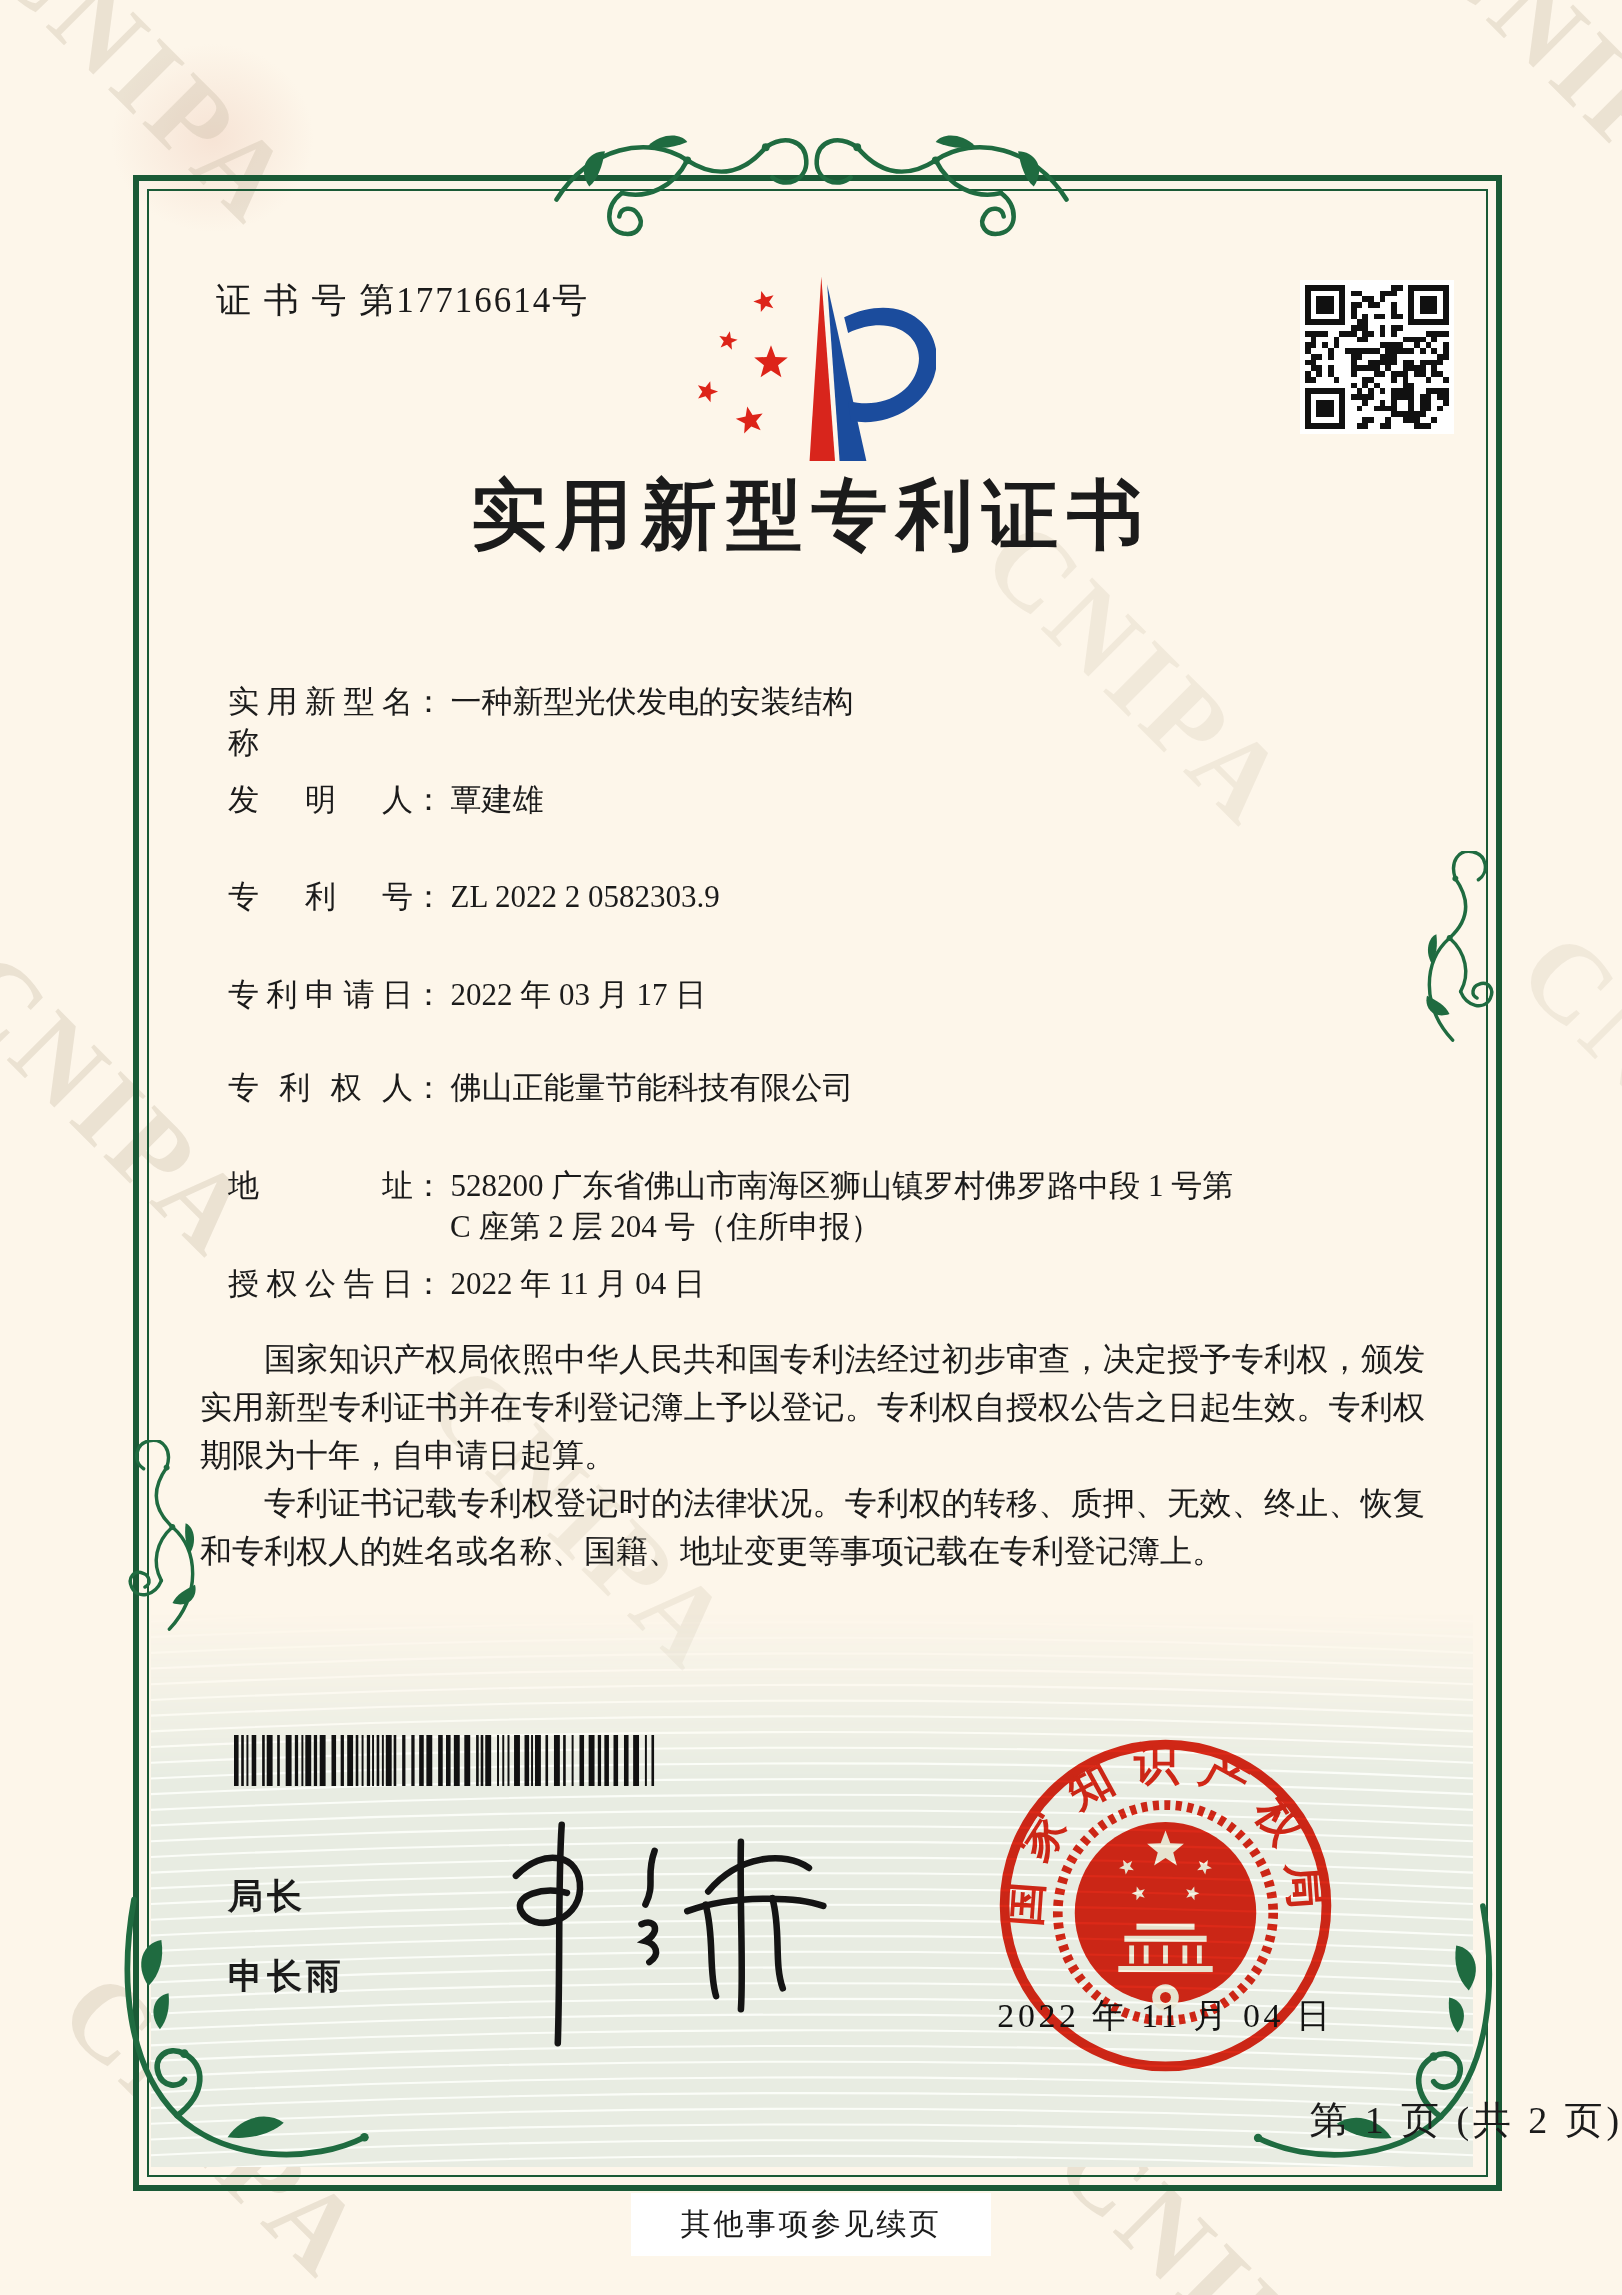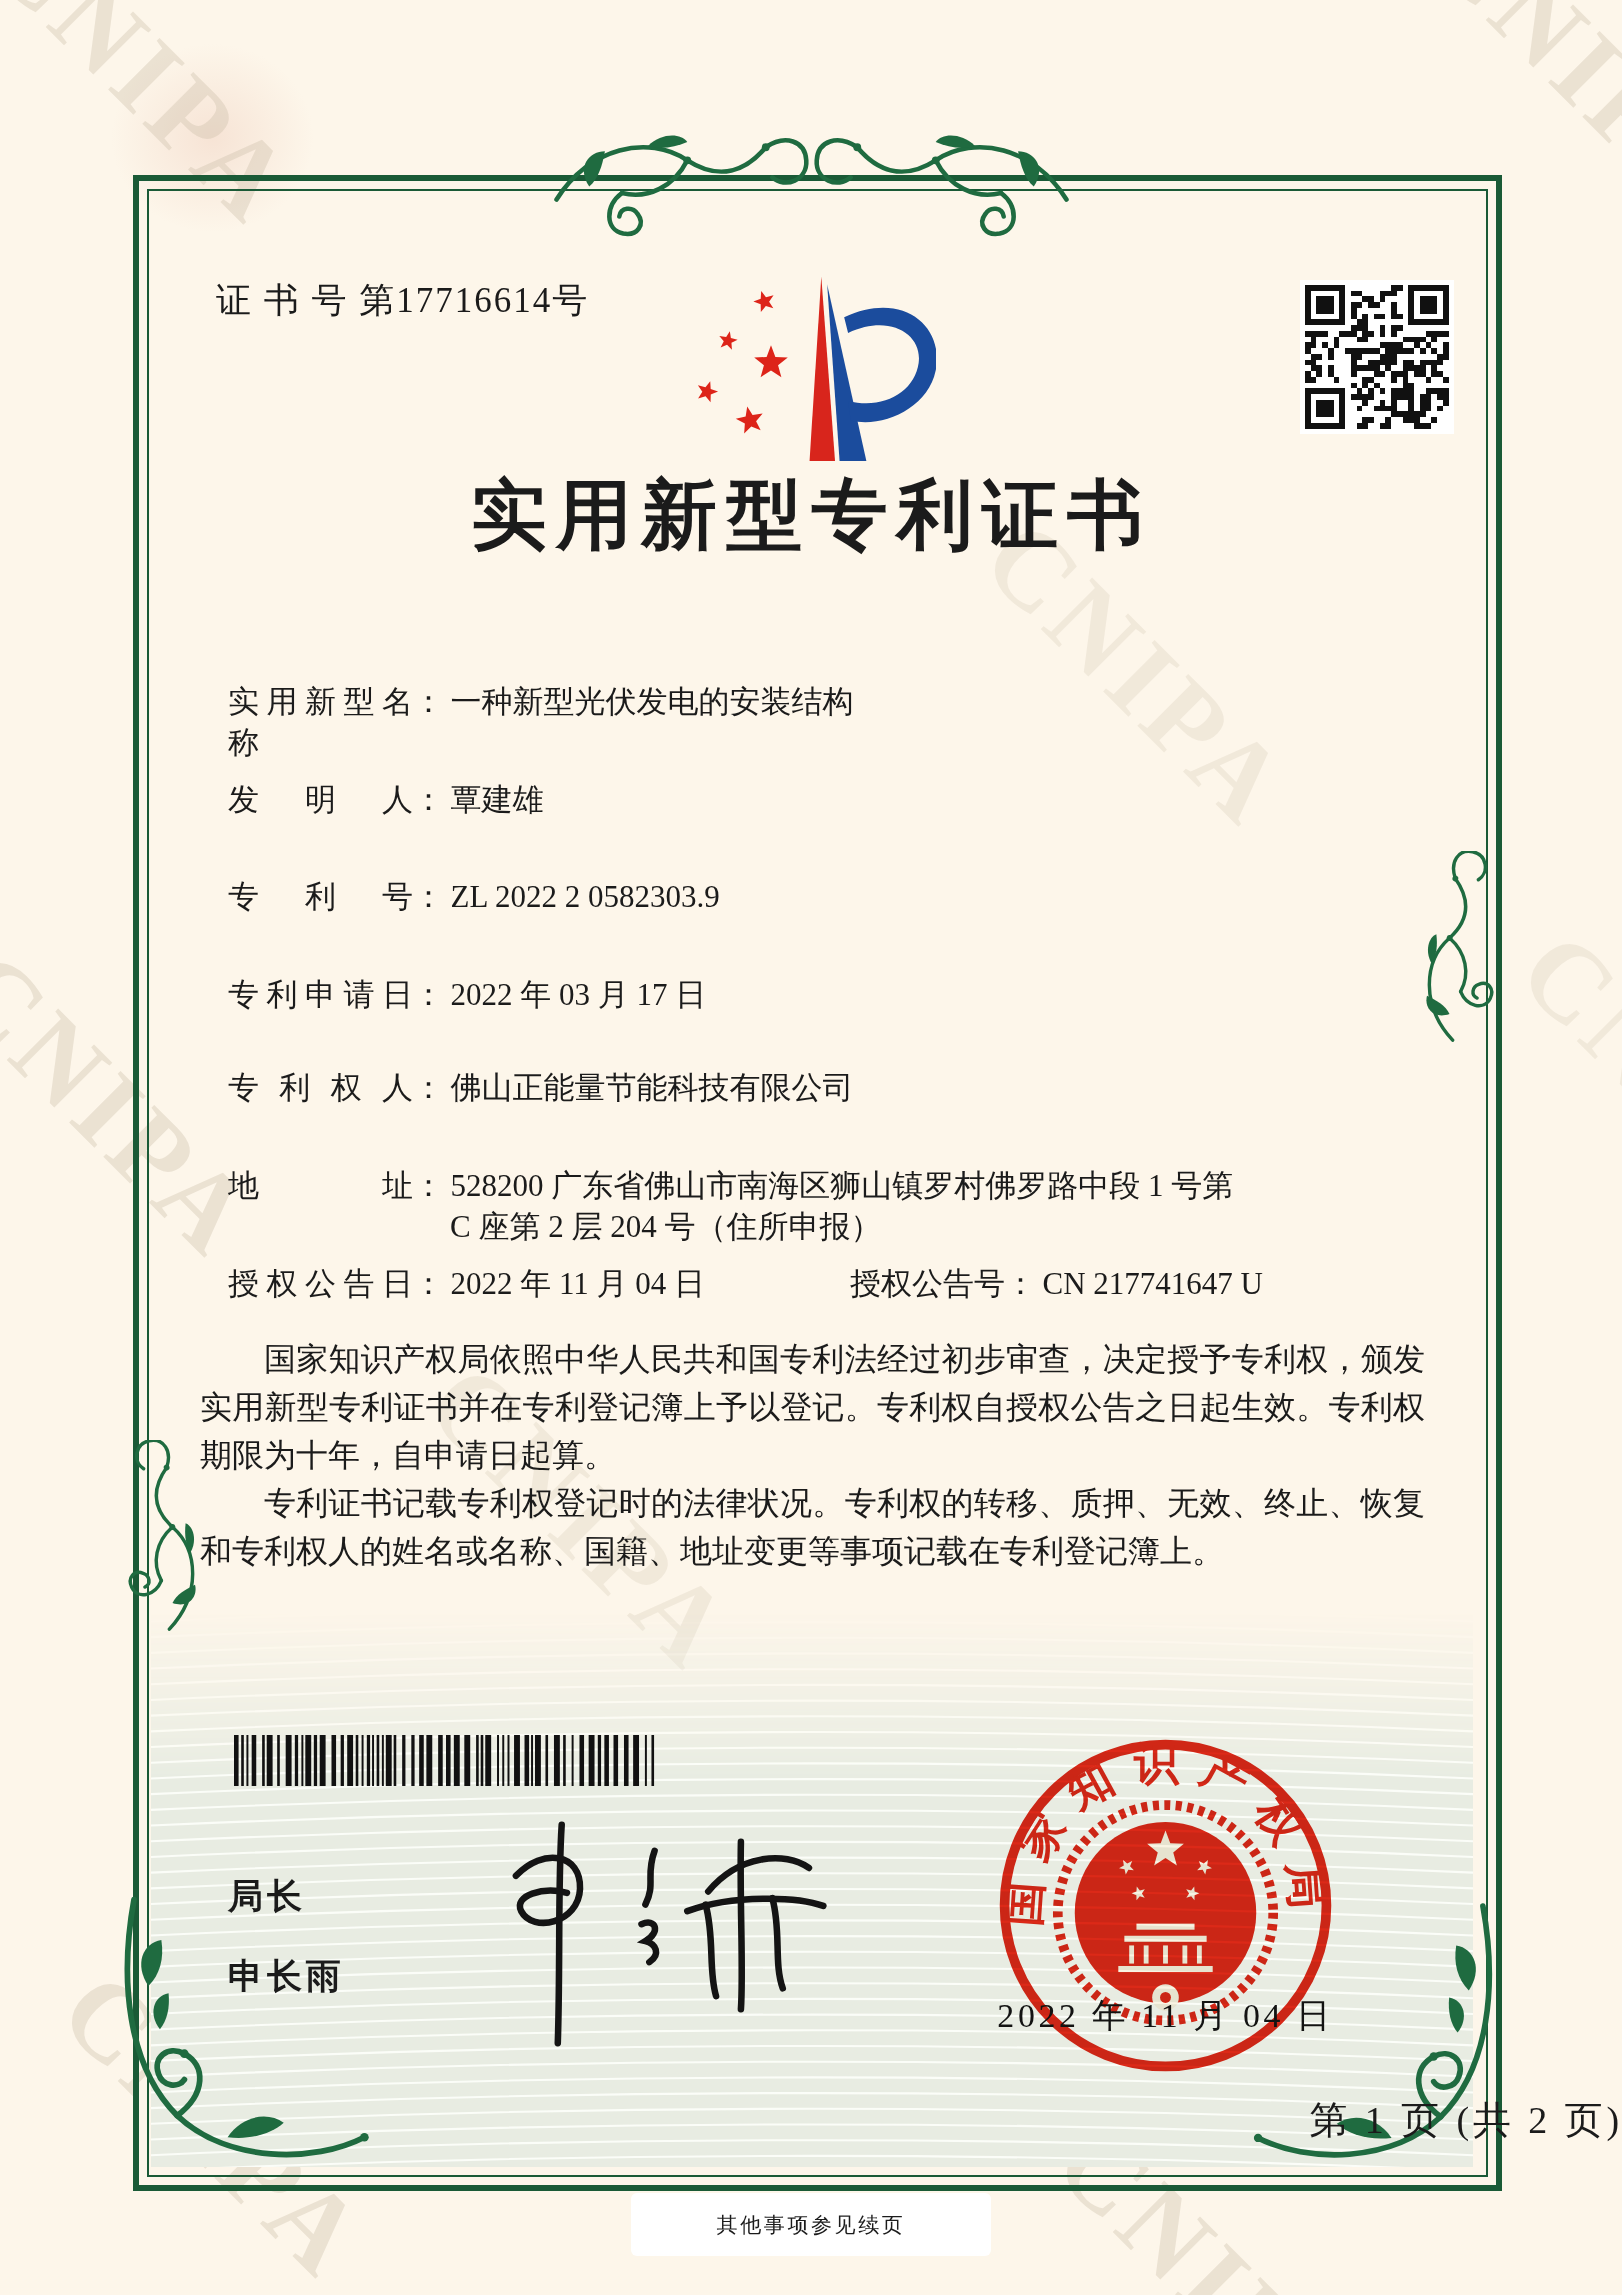--- a/index.html
+++ b/index.html
@@ -52,21 +52,21 @@
           font-weight:600;letter-spacing:3.9px;z-index:5;}
   .autograph{left:445px;top:1813px;z-index:6;}
   
   .seal{left:984px;top:1724px;width:363px;height:363px;z-index:6;mix-blend-mode:multiply;}
   .seal svg{width:100%;height:100%;}
   
   .pagefoot{left:0;right:0;top:2095px;text-align:right;font-size:38px;
             letter-spacing:3.9px;z-index:5;}
   .notestrip{left:631px;top:2193px;width:360px;height:63px;background:#ffffff;
              display:flex;align-items:center;justify-content:center;z-index:5;
-             font-size:21px;letter-spacing:2.6px;border-radius:6px;}
+             font-size:30px;letter-spacing:2.6px;}
 </style>
 </head>
 <body>
 
 <div class="page">
 
   <div class="blob"></div>
 
   <div class="wm" style="left:-46px;top:6.5px;">CNIPA</div>
   <div class="wm" style="left:1394px;top:0px;">CNIPA</div>
@@ -420,23 +420,20 @@
     <span class="lbl">专利权人</span><span class="colon">：</span><span class="val">佛山正能量节能科技有限公司</span>
   </div>
   <div class="row" style="top:1165px">
     <div>
       <span class="lbl">地址</span><span class="colon">：</span><span class="val">528200 广东省佛山市南海区狮山镇罗村佛罗路中段 1 号第</span>
     </div>
     <div class="addr2">C 座第 2 层 204 号（住所申报）</div>
   </div>
   <div class="row" style="top:1263px">
     <span class="lbl">授权公告日</span><span class="colon">：</span><span class="val">2022 年 11 月 04 日</span>
-    <span class="grant2">
-      <span>授权公告号</span><span>：</span><span class="val">CN 217741647 U</span>
-    </span>
   </div>
 
   <div class="abs body-text">
     <p>国家知识产权局依照中华人民共和国专利法经过初步审查，决定授予专利权，颁发实用新型专利证书并在专利登记簿上予以登记。专利权自授权公告之日起生效。专利权期限为十年，自申请日起算。</p>
     <p>专利证书记载专利权登记时的法律状况。专利权的转移、质押、无效、终止、恢复和专利权人的姓名或名称、国籍、地址变更等事项记载在专利登记簿上。</p>
   </div>
 
   <div class="abs barcode">
     <svg id="barcode-svg" viewBox="0 0 648 78" preserveAspectRatio="none" aria-hidden="true">
         <rect x="0" y="0" width="7" height="78" fill="#111"></rect>

